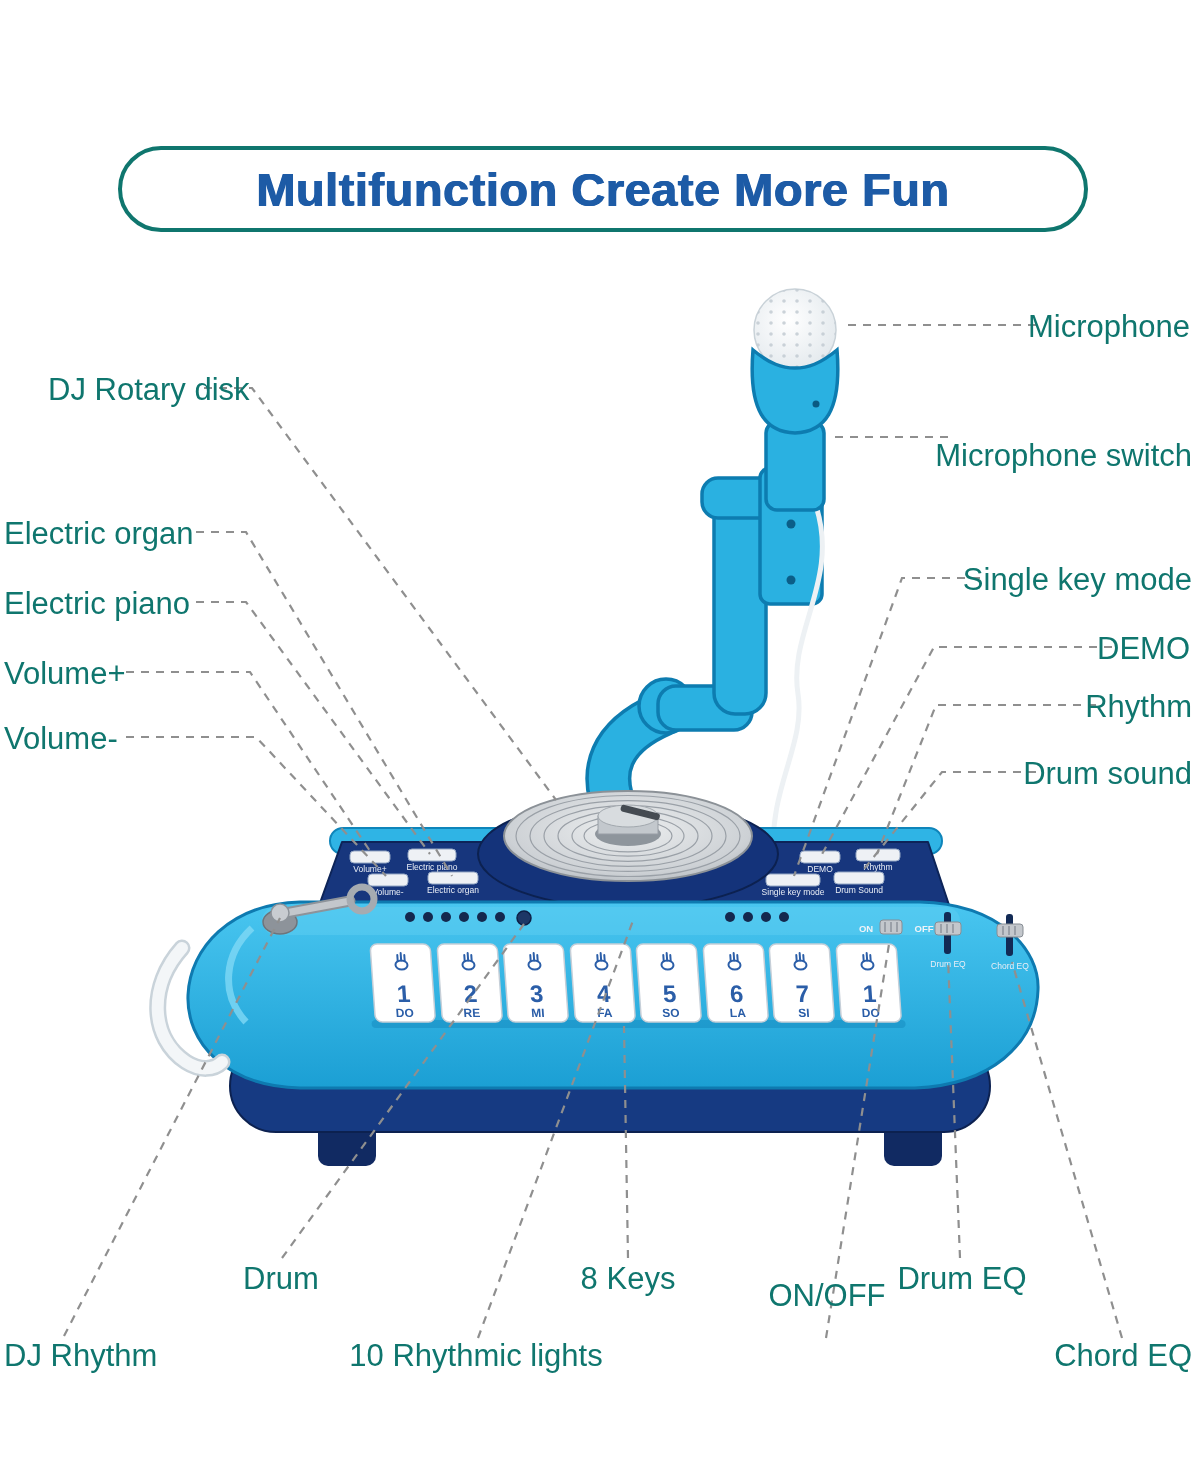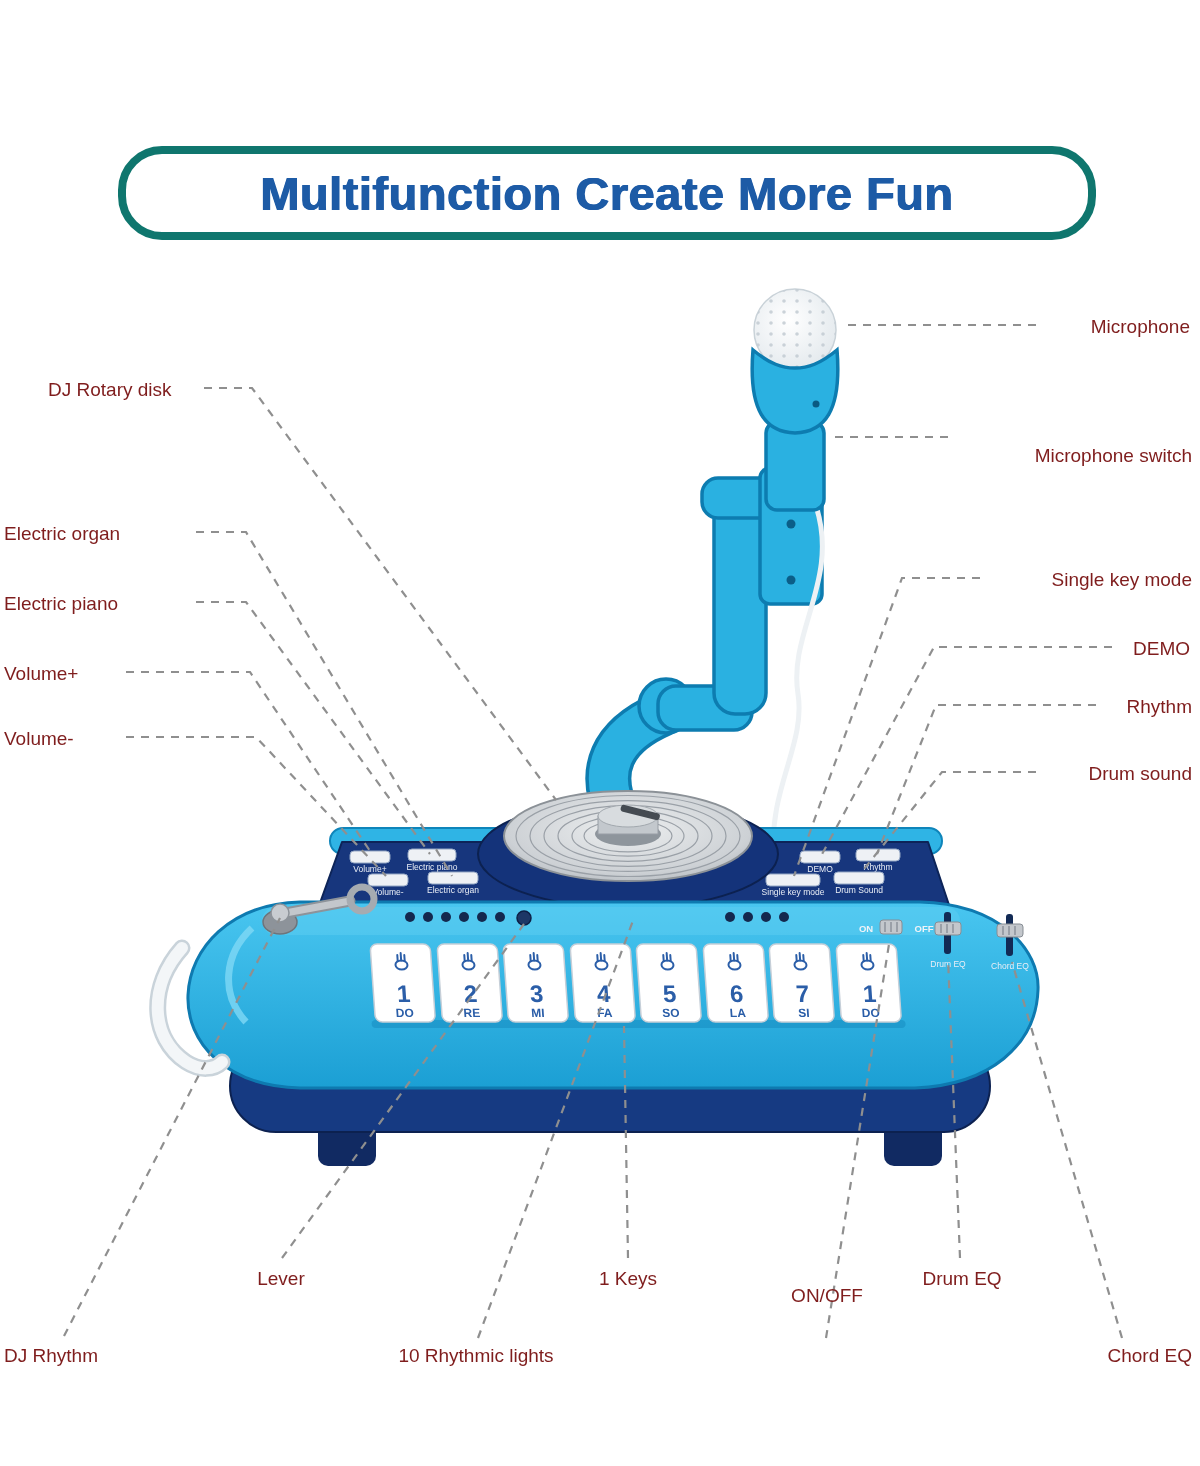--- a/index.html
+++ b/index.html
@@ -3,30 +3,30 @@
 <meta charset="utf-8">
 <style>
   html,body {margin:0; padding:0;}
   body {
     width:1200px; height:1466px; position:relative; background:#ffffff;
     font-family:"Liberation Sans", sans-serif; overflow:hidden;
   }
   .art {position:absolute; left:0; top:0;}
   .title-banner {
     position:absolute; left:118px; top:146px; width:962px; height:78px;
-    border:8px solid #0f766e; border-radius:44px; background:#ffffff;
+    border:4px solid #0f766e; border-radius:44px; background:#ffffff;
     display:flex; align-items:center; justify-content:center;
   }
   .title-banner span {
     font-size:47px; font-weight:700; color:#1d5ba6; letter-spacing:0.5px;
     text-shadow:0.6px 0 0 #1d5ba6, -0.6px 0 0 #1d5ba6;
     white-space:nowrap;
   }
   .label {
-    position:absolute; font-size:19px; color:#7f1d1d; white-space:nowrap; line-height:32px;
+    position:absolute; font-size:31px; color:#0f766e; white-space:nowrap; line-height:32px;
   }
   .label.right {text-align:right;}
   .label.center {transform:translateX(-50%);}
   
   .t8  {font-size:8.5px; fill:#e9eef6; text-anchor:middle;}
   .t9  {font-size:9.5px; font-weight:bold; fill:#eef3f8; text-anchor:middle;}
   .knum  {font-size:24px; font-weight:bold; fill:#2b5ea8; text-anchor:middle;}
   .knote {font-size:12px; font-weight:bold; fill:#2b5ea8; text-anchor:middle;}
   .key   {fill:#ffffff; stroke:#c6cfd8; stroke-width:1.5;}
   .pbtn  {fill:#eef1f5; stroke:#93a6c4; stroke-width:1;}
@@ -261,17 +261,17 @@
 <div class="label" style="left:4px;  top:1340px;">DJ Rhythm</div>
 
 <div class="label right" style="right:10px; top:311px;">Microphone</div>
 <div class="label right" style="right:8px;  top:440px;">Microphone switch</div>
 <div class="label right" style="right:8px;  top:564px;">Single key mode</div>
 <div class="label right" style="right:10px; top:633px;">DEMO</div>
 <div class="label right" style="right:8px;  top:691px;">Rhythm</div>
 <div class="label right" style="right:8px;  top:758px;">Drum sound</div>
 <div class="label right" style="right:8px;  top:1340px;">Chord EQ</div>
 
-<div class="label center" style="left:281px; top:1263px;">Lever</div>
-<div class="label center" style="left:628px; top:1263px;">1 Keys</div>
+<div class="label center" style="left:281px; top:1263px;">Drum</div>
+<div class="label center" style="left:628px; top:1263px;">8 Keys</div>
 <div class="label center" style="left:962px; top:1263px;">Drum EQ</div>
 <div class="label center" style="left:476px; top:1340px;">10 Rhythmic lights</div>
 <div class="label center" style="left:827px; top:1280px;">ON/OFF</div>
 
 </body></html>

